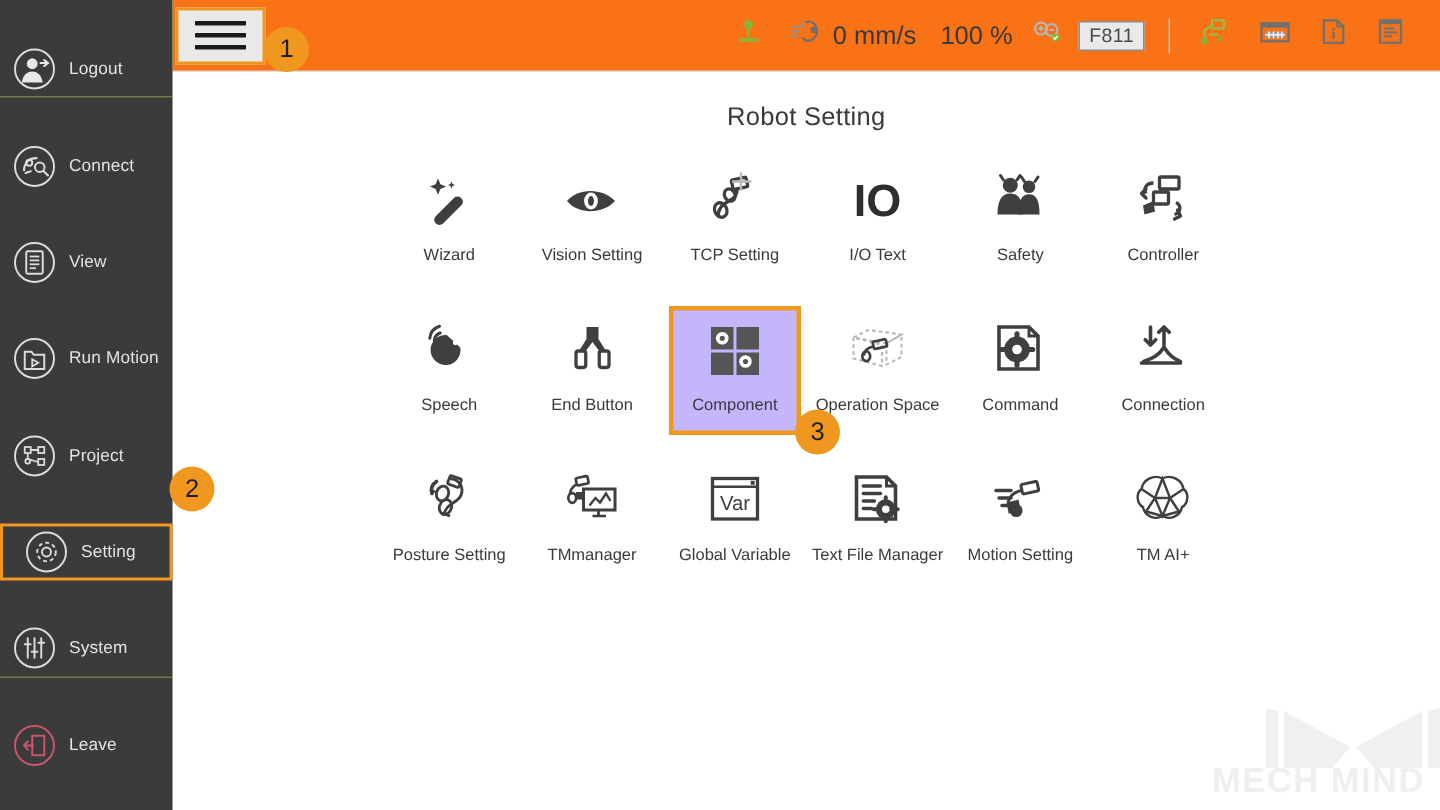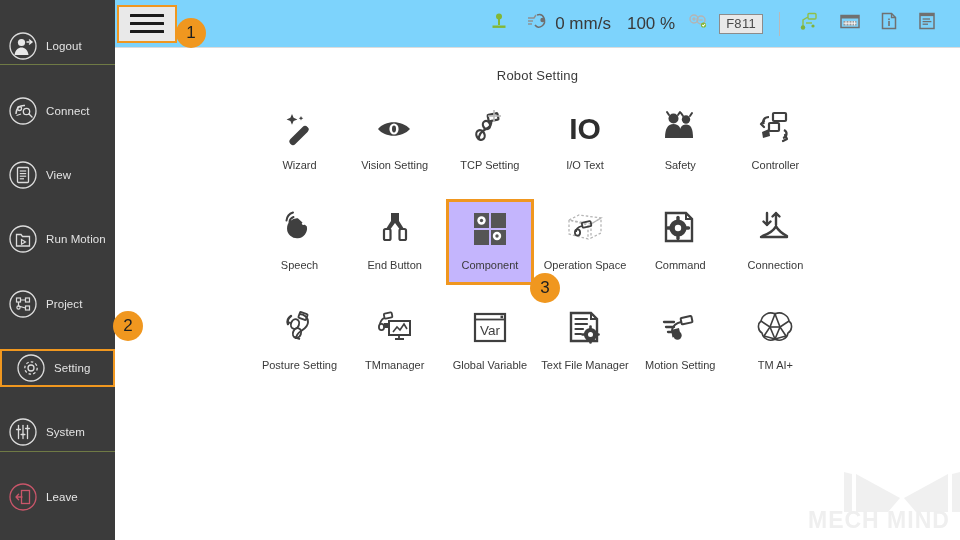--- a/index.html
+++ b/index.html
@@ -62,21 +62,21 @@
     position: relative;
     flex: 1 1 auto;
     height: 540px;
     display: flex;
     flex-direction: column;
     background: #ffffff;
   }
   #header {
     position: relative;
     height: 48px;
-    background: #7dd3fc;
+    background: #f97316;
     border-bottom: 1px solid #dcdcdc;
     display: flex;
     align-items: center;
     flex: 0 0 48px;
   }
   #menu-btn {
     width: 60px; height: 38px;
     margin-left: 2px;
     background: #e9e9e9;
     border: 2px solid #f0971f;
@@ -121,21 +121,21 @@
 
   
   #main {
     position: relative;
     flex: 1 1 auto;
     background: #ffffff;
     overflow: hidden;
   }
   #page-title {
     text-align: center;
-    font-size: 13px;
+    font-size: 17px;
     color: #3a3a3a;
     margin-top: 20px;
     font-weight: normal;
     letter-spacing: .2px;
   }
   #grid {
     position: relative;
     margin: 18px auto 0;
     width: 560px;
   }

